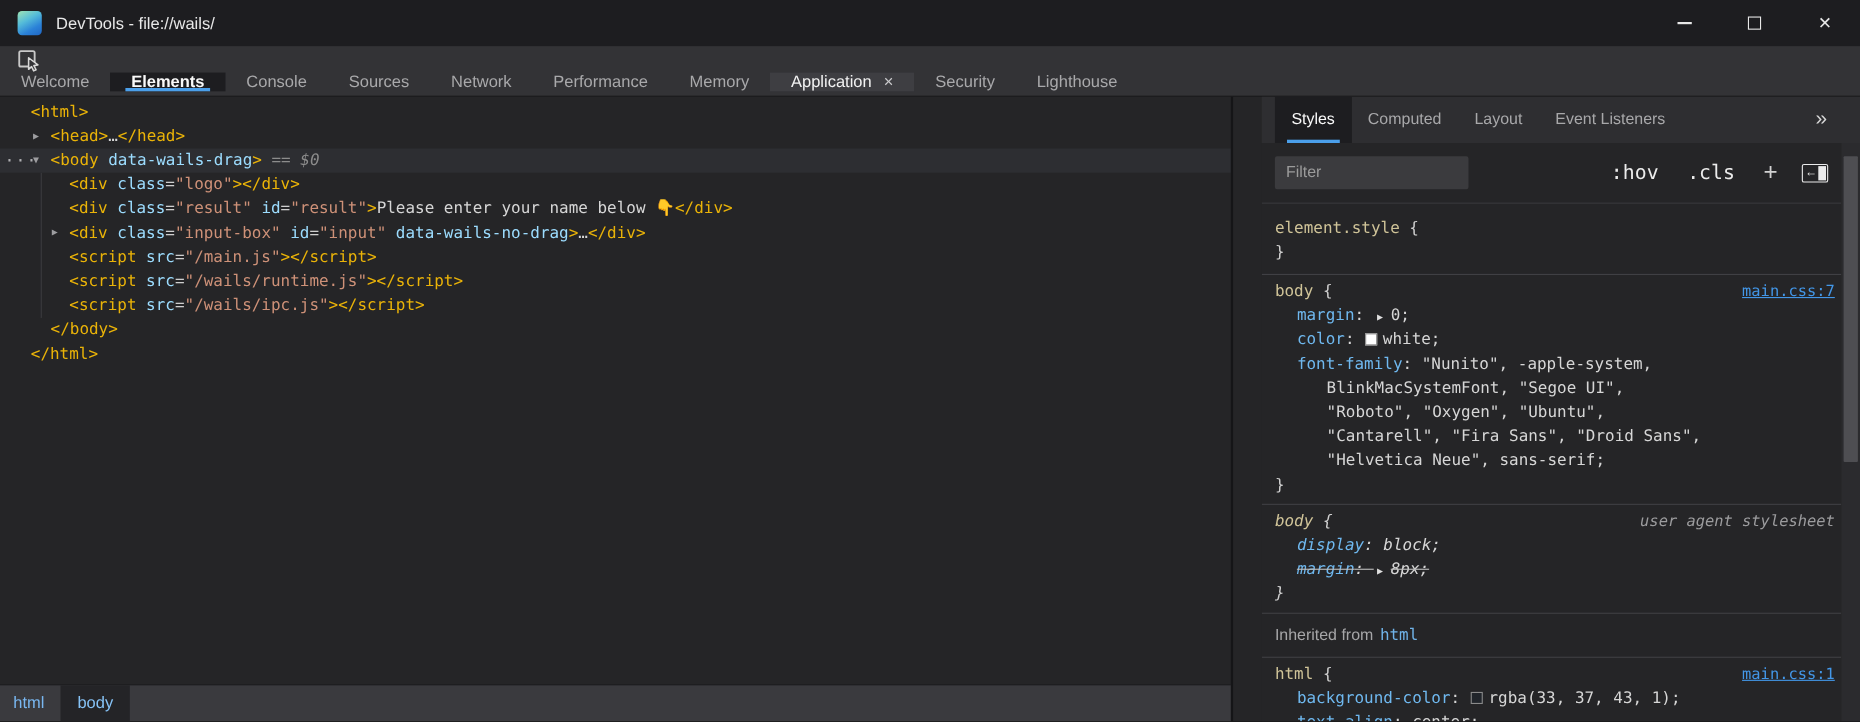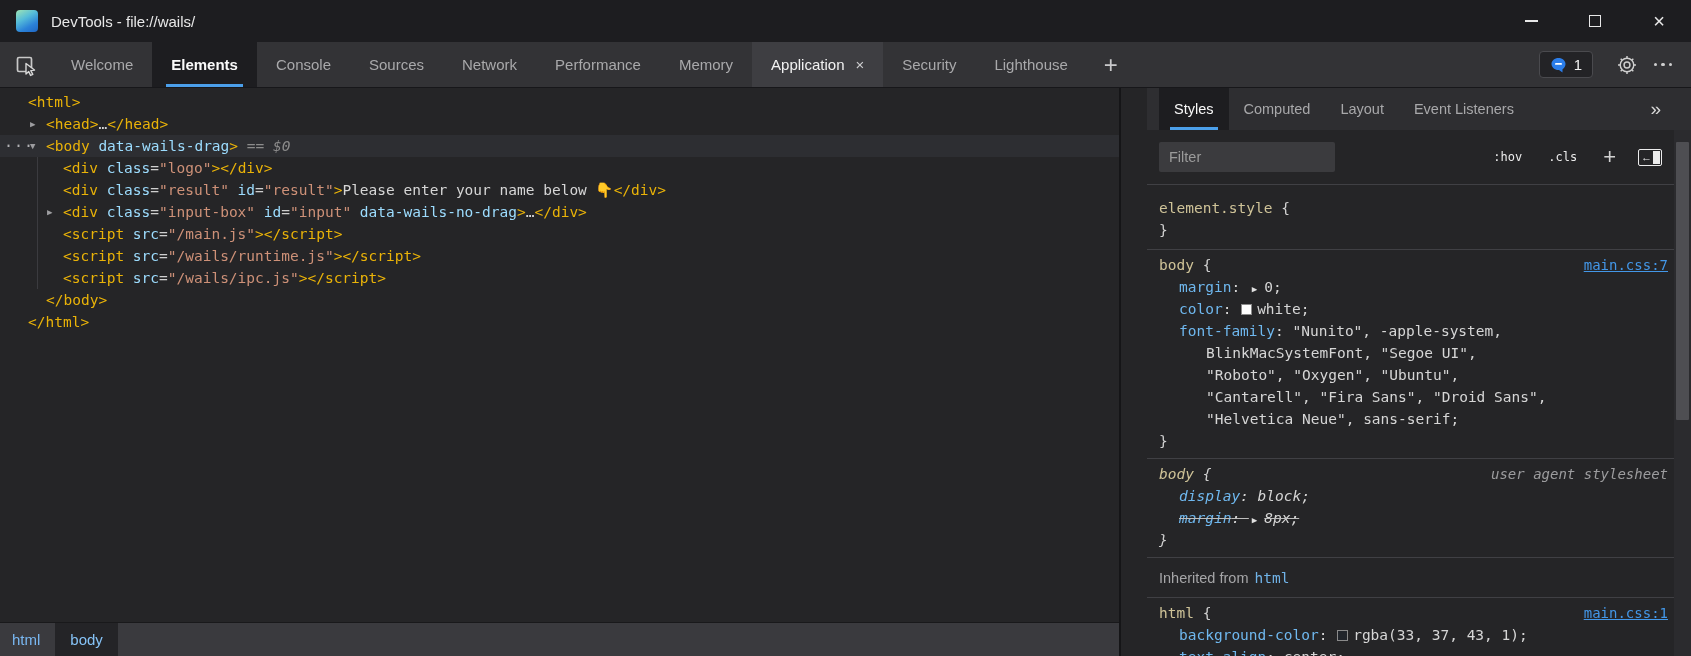--- a/index.html
+++ b/index.html
@@ -12,21 +12,21 @@
   .app-icon{width:22px;height:22px;border-radius:4px;margin:0 13px 0 16px;
             background:linear-gradient(150deg,#9fe4b4 0%,#55bcd9 38%,#2b82d8 70%,#1f66c4 100%);}
   .win-title{font-size:15px;color:#E8E8E8;}
   .win-controls{margin-left:auto;display:flex;height:100%;}
   .win-btn{width:64px;height:42px;display:flex;align-items:center;justify-content:center;color:#E8E8E8;cursor:default;}
   .win-btn .g-min{display:block;width:13px;height:1.5px;background:#E8E8E8;}
   .win-btn .g-max{display:block;width:12px;height:12px;border:1.5px solid #E8E8E8;}
   .win-btn .g-close{font-size:20px;font-weight:300;line-height:1;}
 
   
-  .toolbar{position:absolute;left:0;top:42px;right:0;height:46px;background:#333336;display:flex;align-items:stretch;border-bottom:1px solid #17171a;}
+  .toolbar{position:absolute;left:0;top:42px;right:0;height:46px;background:#333336;display:flex;align-items:stretch;border-bottom:1px solid #17171a;flex-direction:column;}
   .inspect-btn{width:52px;display:flex;align-items:center;justify-content:center;}
   .tabs{display:flex;align-items:stretch;}
   .tab{position:relative;display:flex;align-items:center;padding:0 19px;font-size:15px;color:#A9A9AB;cursor:default;}
   .tab.active{background:#1D1D20;color:#FAFAFA;font-weight:700;}
   .tab.active::after{content:"";position:absolute;left:14px;right:14px;bottom:0;height:3px;background:#4B9FEA;}
   .tab.open{background:#3E3E42;color:#F2F2F2;justify-content:space-between;}
   .tab-close{margin-left:11px;font-size:15px;color:#CDCDCF;}
   .more-tabs{display:flex;align-items:center;padding:0 17px;font-size:24px;font-weight:300;color:#C9C9CB;}
   .tb-spacer{flex:1;}
   .issues-btn{align-self:center;display:flex;align-items:center;gap:7px;border:1px solid #4A4A4E;background:#232326;
@@ -66,21 +66,21 @@
   .stab{position:relative;display:flex;align-items:center;padding:0 15px;font-size:14.5px;color:#A8A8AA;cursor:default;}
   .stab.active{background:#1D1D20;color:#FAFAFA;}
   .stab.active::after{content:"";position:absolute;left:11px;right:11px;bottom:0;height:3px;background:#4B9FEA;}
   .stab-overflow{margin-left:auto;margin-right:30px;display:flex;align-items:center;font-size:19px;color:#D8D8D8;}
 
   .filter-row{position:absolute;left:0;top:42px;right:17px;height:54px;display:flex;align-items:center;padding:0 12px;}
   .filter-input{width:176px;height:30px;background:#3B3B3E;border:none;border-radius:2px;color:#E0E0E0;
                 font-size:14.5px;padding:0 10px;outline:none;font-family:"Liberation Sans",sans-serif;}
   .filter-input::placeholder{color:#9B9B9B;}
   .f-spacer{flex:1;}
-  .mini-label{font-family:"DejaVu Sans Mono","Liberation Mono",monospace;font-size:12px;color:#ECECEC;margin-left:26px;}
+  .mini-label{font-family:"DejaVu Sans Mono","Liberation Mono",monospace;font-size:18px;color:#ECECEC;margin-left:26px;}
   .new-rule{font-size:22px;font-weight:300;color:#D2D2D2;margin-left:26px;line-height:1;}
   .pane-toggle{position:relative;width:24px;height:17px;border:1.5px solid #ECECEC;border-radius:2px;margin-left:22px;
                display:flex;align-items:center;}
   .pane-toggle::after{content:"";position:absolute;right:1px;top:1px;bottom:1px;width:7px;background:#ECECEC;}
   .pane-toggle .pt-arrow{font-size:11px;color:#ECECEC;line-height:1;margin-left:2px;}
 
   .rules{position:absolute;left:0;top:96px;right:17px;bottom:0;overflow:hidden;
          font-family:"DejaVu Sans Mono","Liberation Mono",monospace;font-size:14.5px;}
   .sec{border-top:1px solid #404044;padding:4px 0 6px 0;}
   .sec.first{padding-top:12px;padding-bottom:8px;}

